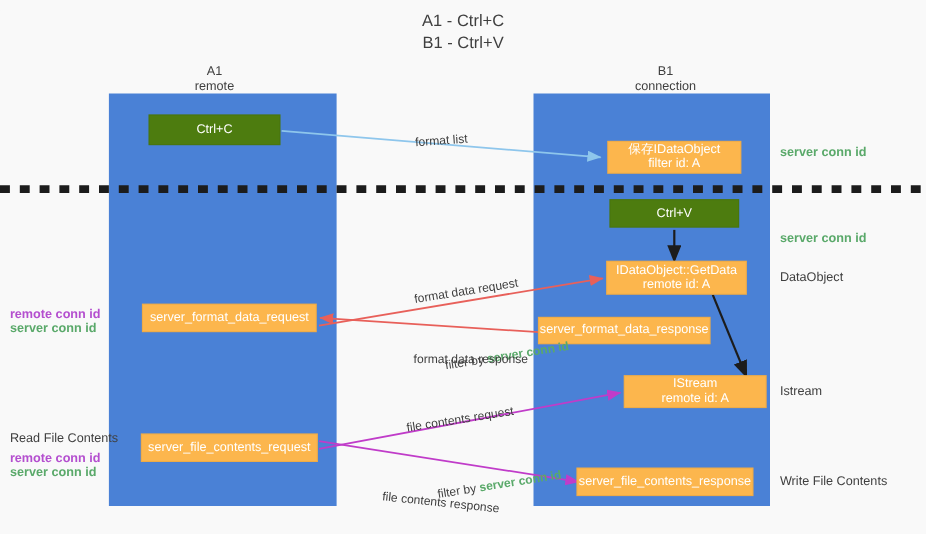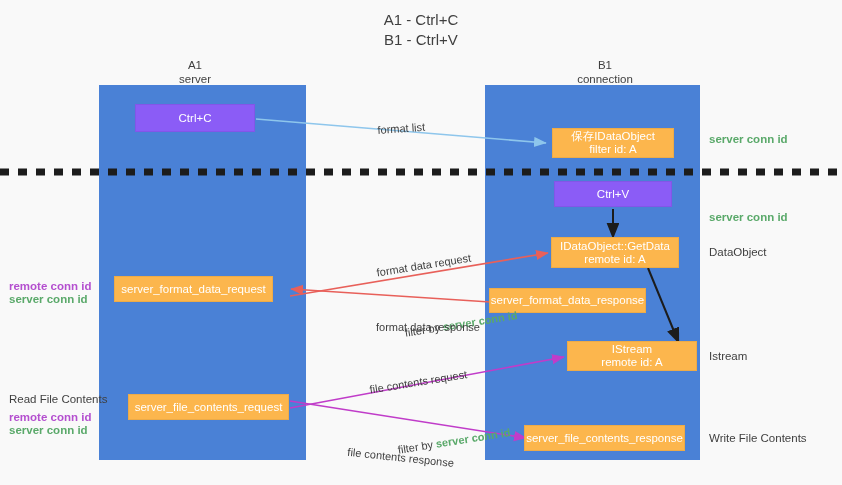--- a/index.html
+++ b/index.html
@@ -56,21 +56,21 @@
     display: flex;
     align-items: center;
     justify-content: center;
     text-align: center;
     color: #ffffff;
     font-size: 11.5px;
     line-height: 13px;
     white-space: pre;
     border: 1px solid rgba(0,0,0,0.06);
   }
-  .node.green { background: #8b5cf6; }
+  .node.green { background: #4d7c0f; }
   .node.orange { background: #fbb040; background: #fcb64d; }
 
   
   .lbl {
     font-size: 11.5px;
     line-height: 14px;
     color: #3f3f3f;
     white-space: pre;
   }
   .lbl.green-txt { color: #5aa96a; font-weight: bold; }
@@ -99,21 +99,21 @@
 </style>
 </head>
 <body>
 
 <div id="canvas">
 
   <div class="abs title">A1 - Ctrl+C
 B1 - Ctrl+V</div>
 
   <div class="abs col-head" style="left:130px; top:58px; width:130px;">A1
-server</div>
+remote</div>
   <div class="abs col-head" style="left:540px; top:58px; width:130px;">B1
 connection</div>
 
   <div class="abs panel" style="left:99px; top:85px; width:207px; height:375px;"></div>
   <div class="abs panel" style="left:485px; top:85px; width:215px; height:375px;"></div>
 
   <svg class="overlay">
     <defs>
       <marker id="ah-lblue" markerWidth="9" markerHeight="9" refX="7.5" refY="3.2" orient="auto">
         <path d="M0,0 L8,3.2 L0,6.4 z" fill="#8ec6ec"></path>
@@ -149,21 +149,21 @@
   <div class="abs node green" style="left:135px; top:104px; width:120px; height:28px;">Ctrl+C</div>
 
   <div class="abs node orange" style="left:552px; top:128px; width:122px; height:30px;">保存IDataObject
 filter id: A</div>
 
   <div class="abs node green" style="left:554px; top:181px; width:118px; height:26px;">Ctrl+V</div>
 
   <div class="abs node orange" style="left:551px; top:237px; width:128px; height:31px;">IDataObject::GetData
 remote id: A</div>
 
-  <div class="abs node orange" style="left:114px; top:276px; width:159px; height:26px;">server_format_data_request</div>
+  <div class="abs node orange" style="left:129px; top:276px; width:159px; height:26px;">server_format_data_request</div>
 
   <div class="abs node orange" style="left:489px; top:288px; width:157px; height:25px;">server_format_data_response</div>
 
   <div class="abs node orange" style="left:567px; top:341px; width:130px; height:30px;">IStream
 remote id: A</div>
 
   <div class="abs node orange" style="left:128px; top:394px; width:161px; height:26px;">server_file_contents_request</div>
 
   <div class="abs node orange" style="left:524px; top:425px; width:161px; height:26px;">server_file_contents_response</div>
 

